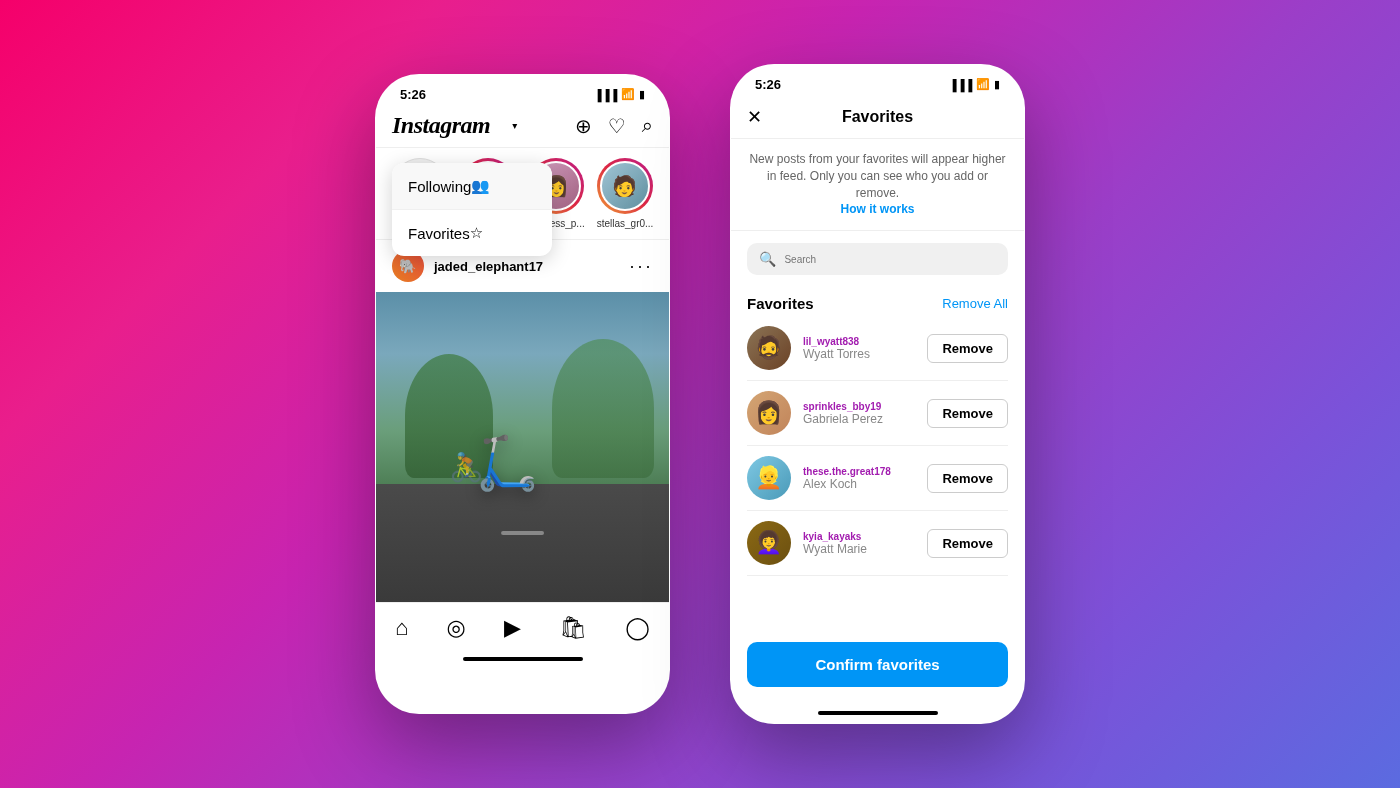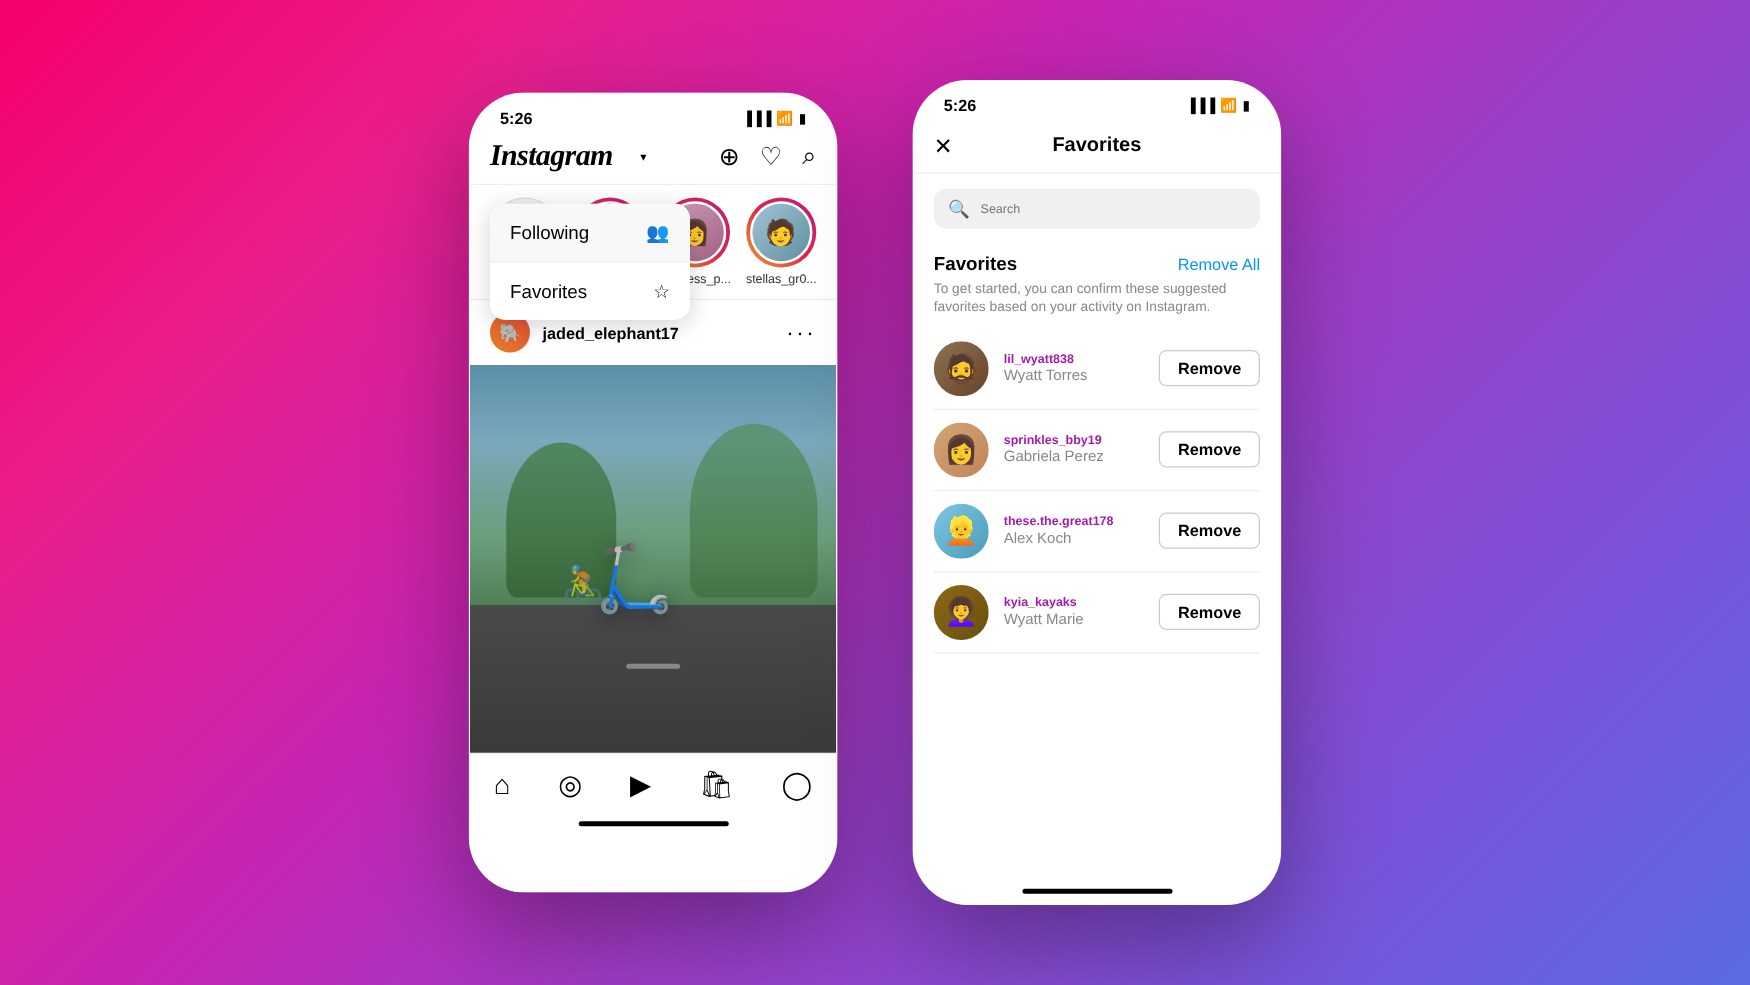--- a/index.html
+++ b/index.html
@@ -96,21 +96,21 @@
       background: #fff;
       border-radius: 12px;
       box-shadow: 0 4px 20px rgba(0,0,0,0.18);
       z-index: 10;
       width: 160px;
       overflow: hidden;
     }
     .dropdown-item {
       display: flex;
       align-items: center;
-      justify-content: space-between;
+      justify-content: flex-start;
       padding: 14px 16px;
       font-size: 15px;
       color: #000;
       cursor: pointer;
       border-bottom: 1px solid #f0f0f0;
     }
     .dropdown-item:last-child { border-bottom: none; }
     .dropdown-item.active { background: #f8f8f8; }
 
     
@@ -507,33 +507,38 @@
         <span>📶</span>
         <span>▮</span>
       </div>
     </div>
 
     <div class="fav-header">
       <span class="fav-close">✕</span>
       <span class="fav-title">Favorites</span>
     </div>
 
+    <div class="fav-info">
+      <span>New posts from your favorites will appear higher in feed.
+Only you can see who you add or remove.</span>
+      <br>
+      <span class="fav-info-link">How it works</span>
+    </div>
 
     <div class="fav-search">
       <span class="fav-search-icon">🔍</span>
       <input class="fav-search-input" type="text" placeholder="Search" style="">
     </div>
 
     <div style="overflow-y:auto;flex:1;">
 
       <div class="fav-section-header">
         <span class="fav-section-title">Favorites</span>
         <span class="fav-remove-all">Remove All</span>
       </div>
-      <div class="fav-section-desc">To get started, you can confirm these suggested favorites based on your activity on Instagram.</div>
 
       <div class="fav-user-item">
         <div class="fav-user-avatar">
           <div class="fav-avatar-img av1">🧔</div>
         </div>
         <div class="fav-user-info">
           <div class="fav-user-name">lil_wyatt838</div>
           <div class="fav-user-realname">Wyatt Torres</div>
         </div>
         <button class="fav-remove-btn">Remove</button>
@@ -572,18 +577,19 @@
           <div class="fav-user-name">kyia_kayaks</div>
           <div class="fav-user-realname">Wyatt Marie</div>
         </div>
         <button class="fav-remove-btn">Remove</button>
       </div>
       <div class="divider"></div>
 
 
     </div>
 
+    <button class="fav-confirm-btn">Confirm favorites</button>
 
     <div class="home-indicator">
       <div class="home-bar"></div>
     </div>
   </div>
 </div>
 
 </body></html>

